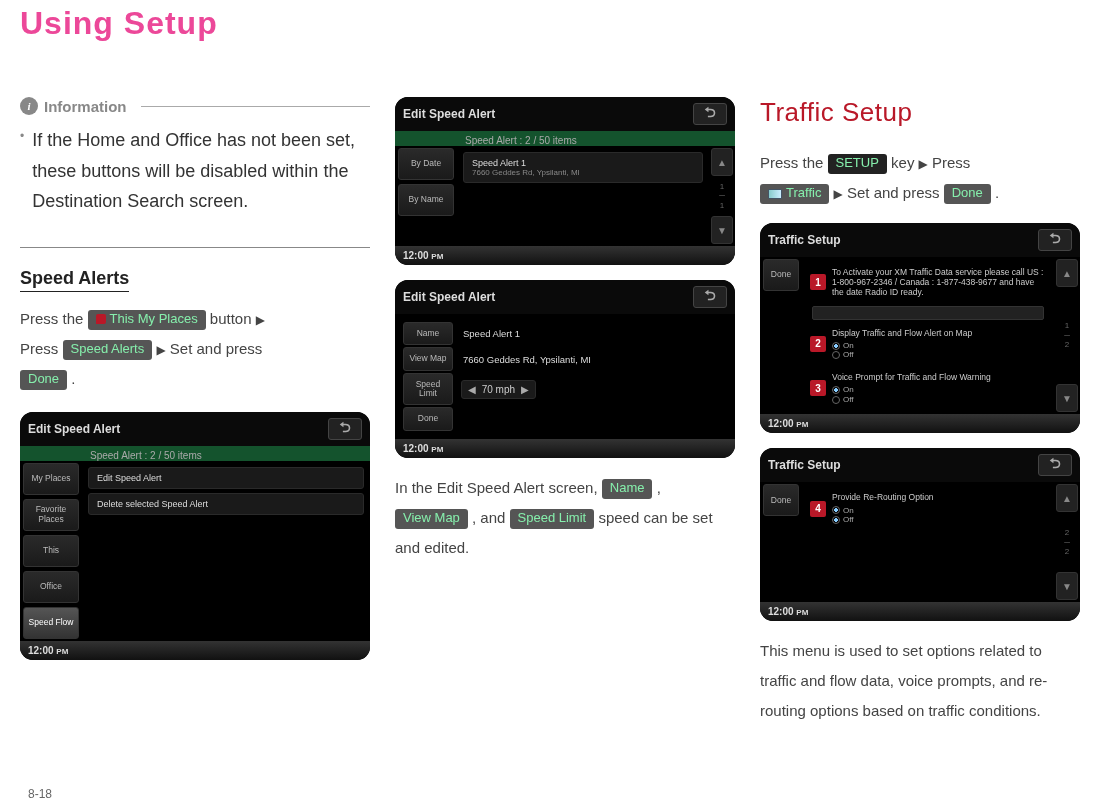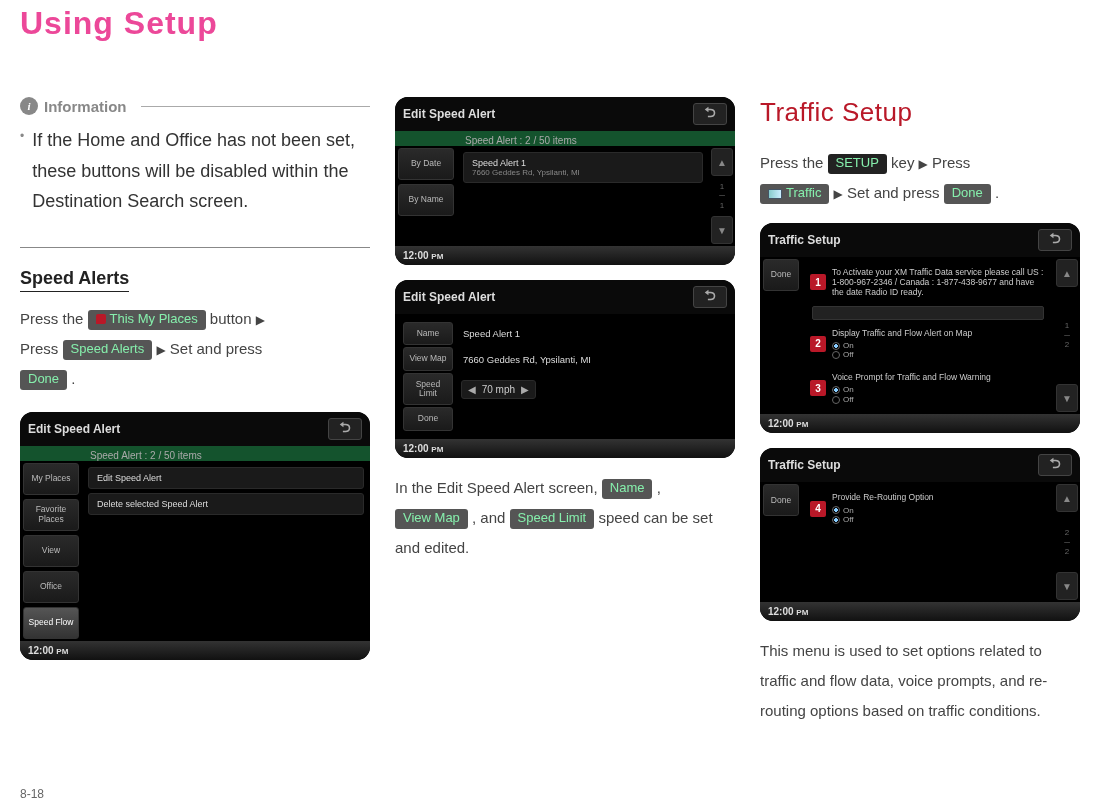--- a/index.html
+++ b/index.html
@@ -197,21 +197,21 @@
       width:16px;height:16px;background:#b91828;color:#fff;
       font-size:10px;display:flex;align-items:center;justify-content:center;
       border-radius:2px;font-weight:bold;
     }
     .traffic-text { flex:1; font-size:8.5px;color:#ccc;line-height:1.2; }
     .onoff { display:flex;justify-content:flex-end;margin-top:3px;flex-direction:column; }
     .radio { display:flex;align-items:center;gap:3px;font-size:8px;color:#aaa; }
     .radio .dot{width:8px;height:8px;border:1px solid #666;border-radius:50%; }
     .radio.on .dot{background:radial-gradient(circle,#8cf 40%,transparent 45%);}
 
-    .page-num { position:absolute; bottom:8px; left:20px; font-size:12px; color:#666; }
+    .page-num { position:absolute; bottom:8px; left:28px; font-size:12px; color:#666; }
   </style>
 </head>
 <body>
 
 <div class="page-title">Using Setup</div>
 
 <div class="columns">
 
   <div class="col col-left">
     <div class="info-header">
@@ -247,21 +247,21 @@
     <div class="shot" style="margin-top:18px;">
       <div class="shot-header shot-top">
         <span style="font-size:12px;">Edit Speed Alert</span>
         <span class="back">⮌</span>
       </div>
       <div class="shot-sub">Speed Alert : 2 / 50 items</div>
       <div class="shot-body">
         <div class="shot-side">
           <div class="side-btn">My Places</div>
           <div class="side-btn">Favorite Places</div>
-          <div class="side-btn">View</div>
+          <div class="side-btn">This</div>
           <div class="side-btn">Office</div>
           <div class="side-btn sel">Speed Flow</div>
         </div>
         <div class="shot-main">
           <div class="row-item">Edit Speed Alert</div>
           <div class="row-item">Delete selected Speed Alert</div>
         </div>
       </div>
       <div class="shot-footer"><b>12:00</b> <span>PM</span></div>
     </div>

